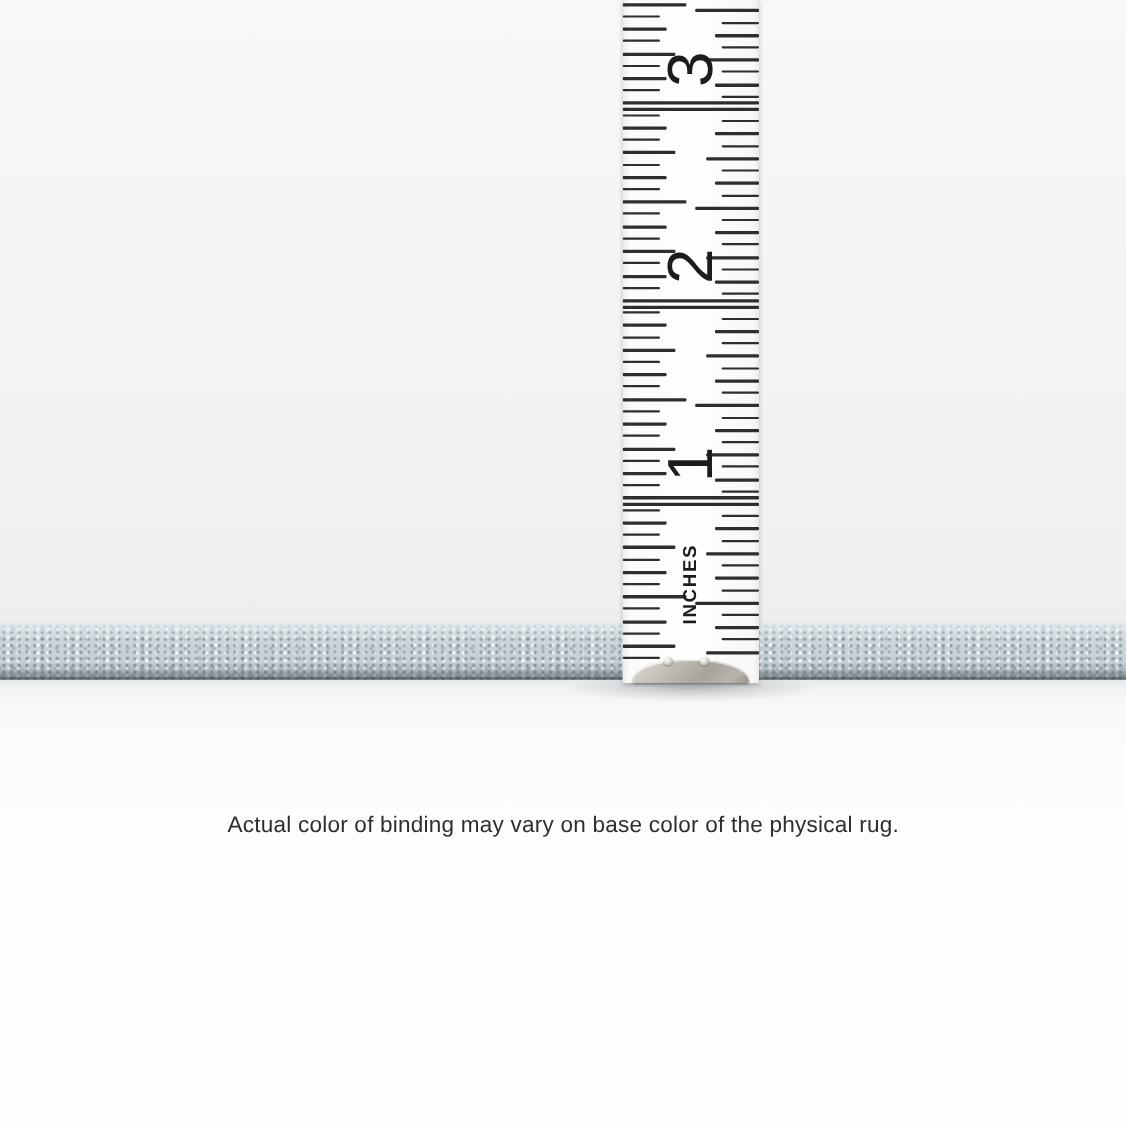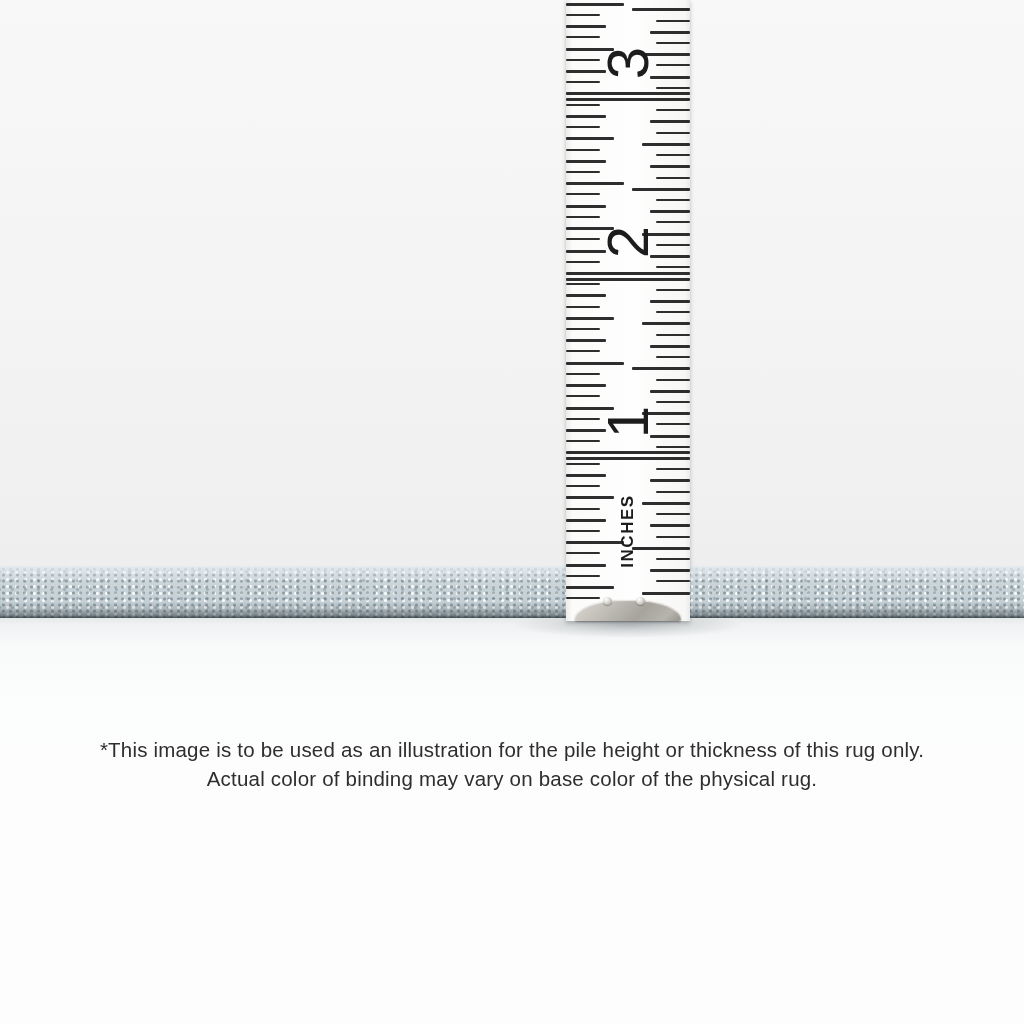--- a/index.html
+++ b/index.html
@@ -208,16 +208,15 @@
     <div class="num num2">2</div>
     <div class="num num1">1</div>
     <div class="unit">INCHES</div>
     <div class="clip">
       <span class="rivet r1"></span>
       <span class="rivet r2"></span>
     </div>
   </div>
 
   <div class="caption">
-    <div>*This image is to be used as an illustration for the pile height or thickness of this rug only.</div>
     <div>Actual color of binding may vary on base color of the physical rug.</div>
   </div>
 </div>
 
 </body></html>

